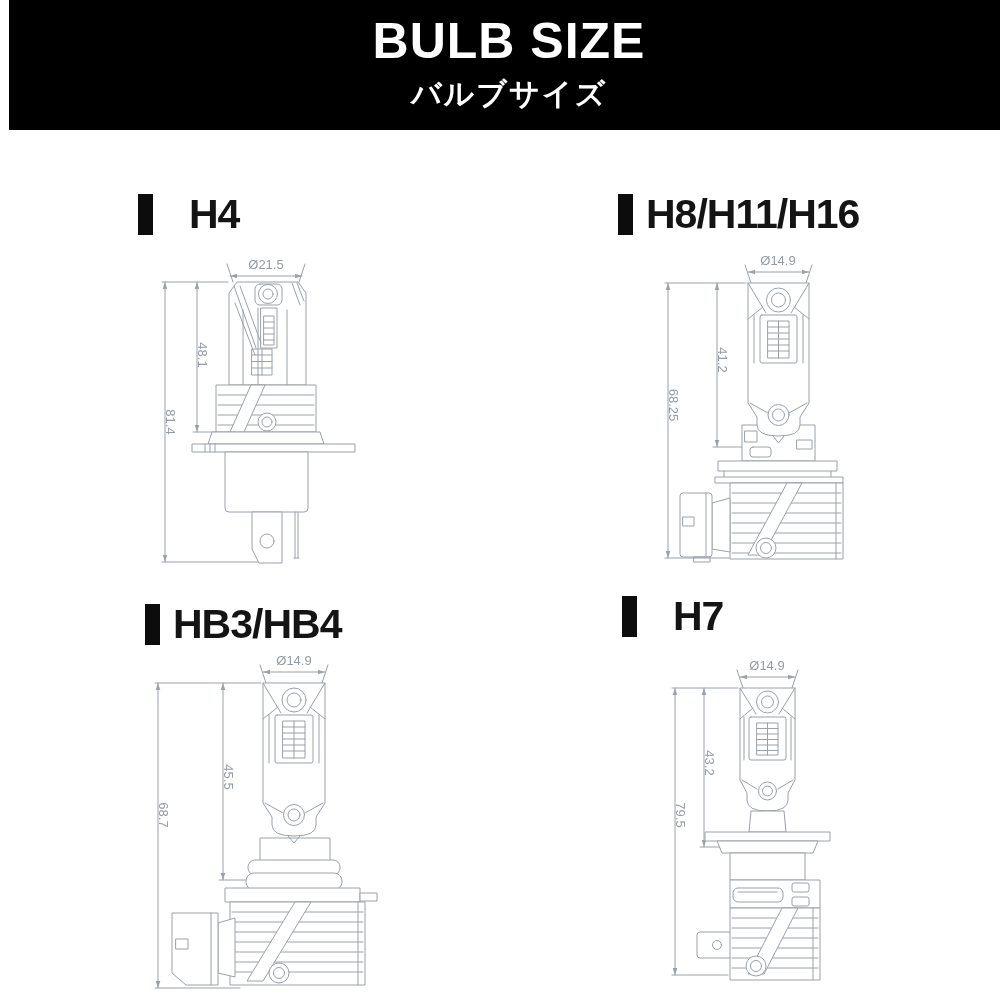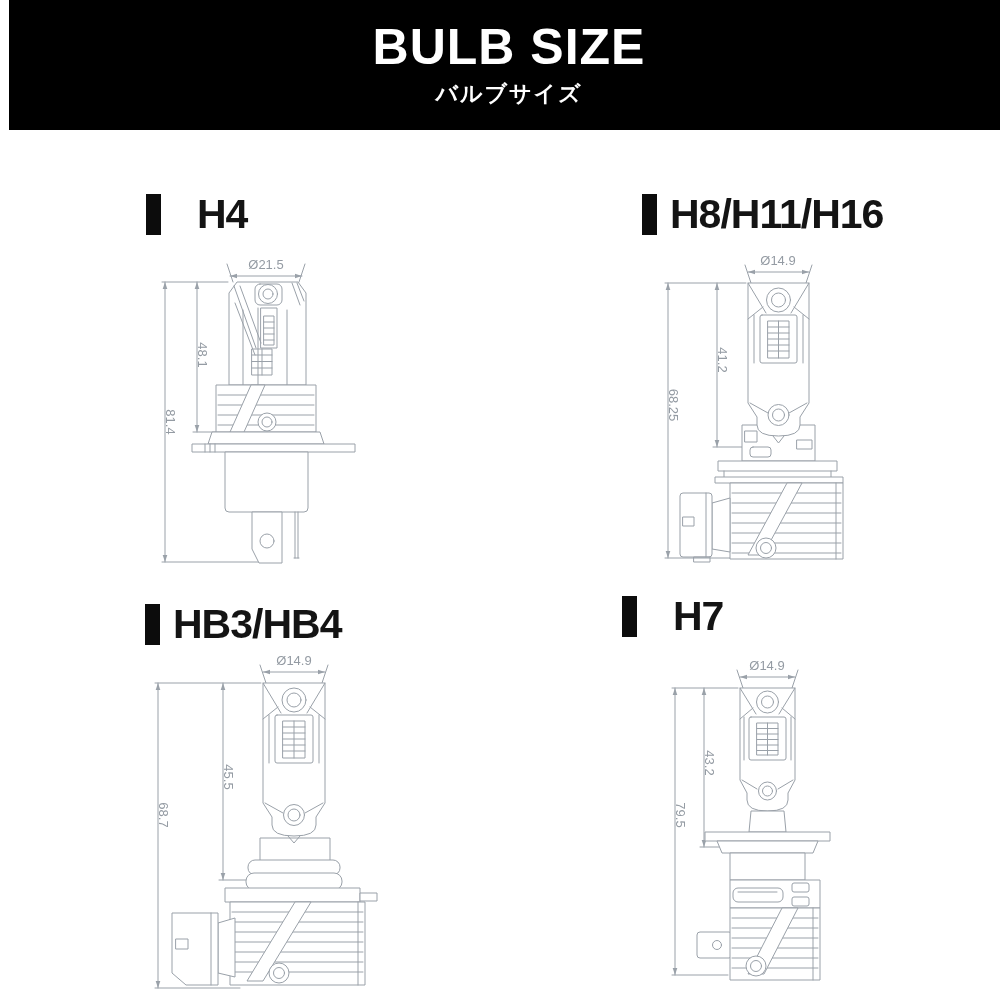--- a/index.html
+++ b/index.html
@@ -9,21 +9,21 @@
   }
   
   .hdr{
     position:absolute;left:9px;top:0;width:1000px;height:130px;background:#000000;
     display:flex;flex-direction:column;align-items:center;justify-content:center;
   }
   .hdr-title{
     color:#ffffff;font-size:50px;font-weight:700;letter-spacing:1px;line-height:1.05;
   }
   .hdr-sub{
-    color:#ffffff;font-size:22px;font-weight:700;letter-spacing:2px;margin-top:6px;
+    color:#ffffff;font-size:30px;font-weight:700;letter-spacing:2px;margin-top:6px;
   }
   
   .sec-label{position:absolute;display:flex;align-items:center;gap:13px;}
   .bar{width:15px;height:41px;background:#0c0c0c;flex:0 0 auto;}
   .sec-text{font-size:41px;font-weight:700;color:#141414;letter-spacing:-1px;line-height:1;white-space:nowrap;}
   
   .drawing{position:absolute;}
   svg .ln{stroke:#9aa1a9;fill:none;stroke-width:1;stroke-linecap:round;stroke-linejoin:round;}
   svg .wh{stroke:#9aa1a9;fill:#ffffff;stroke-width:1;stroke-linejoin:round;}
   svg .ar{fill:#9aa1a9;stroke:none;}
@@ -32,25 +32,25 @@
 </head>
 <body>
 
 <div class="page">
 
   <header class="hdr">
     <div class="hdr-title">BULB SIZE</div>
     <div class="hdr-sub">バルブサイズ</div>
   </header>
 
-  <div class="sec-label" style="left:146px;top:194px;gap:36px;">
+  <div class="sec-label" style="left:138px;top:194px;gap:36px;">
     <span class="bar"></span>
     <span class="sec-text">H4</span>
   </div>
-  <div class="sec-label" style="left:618px;top:194px;margin-left:24px;">
+  <div class="sec-label" style="left:618px;top:194px;">
     <span class="bar"></span>
     <span class="sec-text">H8/H11/H16</span>
   </div>
   <div class="sec-label" style="left:145px;top:596px;margin-top:8px;">
     <span class="bar"></span>
     <span class="sec-text">HB3/HB4</span>
   </div>
   <div class="sec-label" style="left:622px;top:596px;gap:36px;">
     <span class="bar"></span>
     <span class="sec-text">H7</span>

